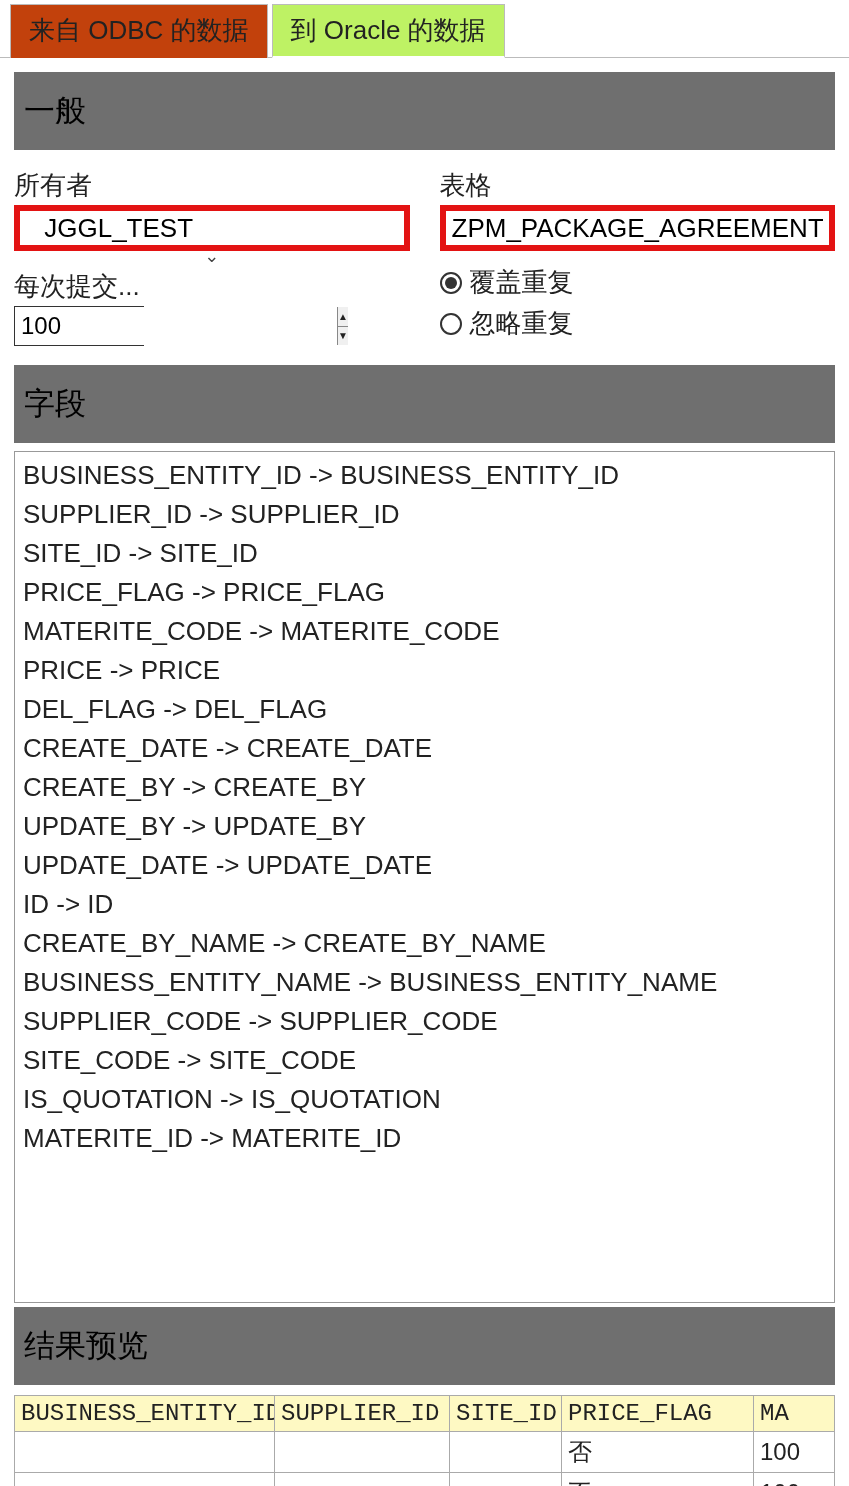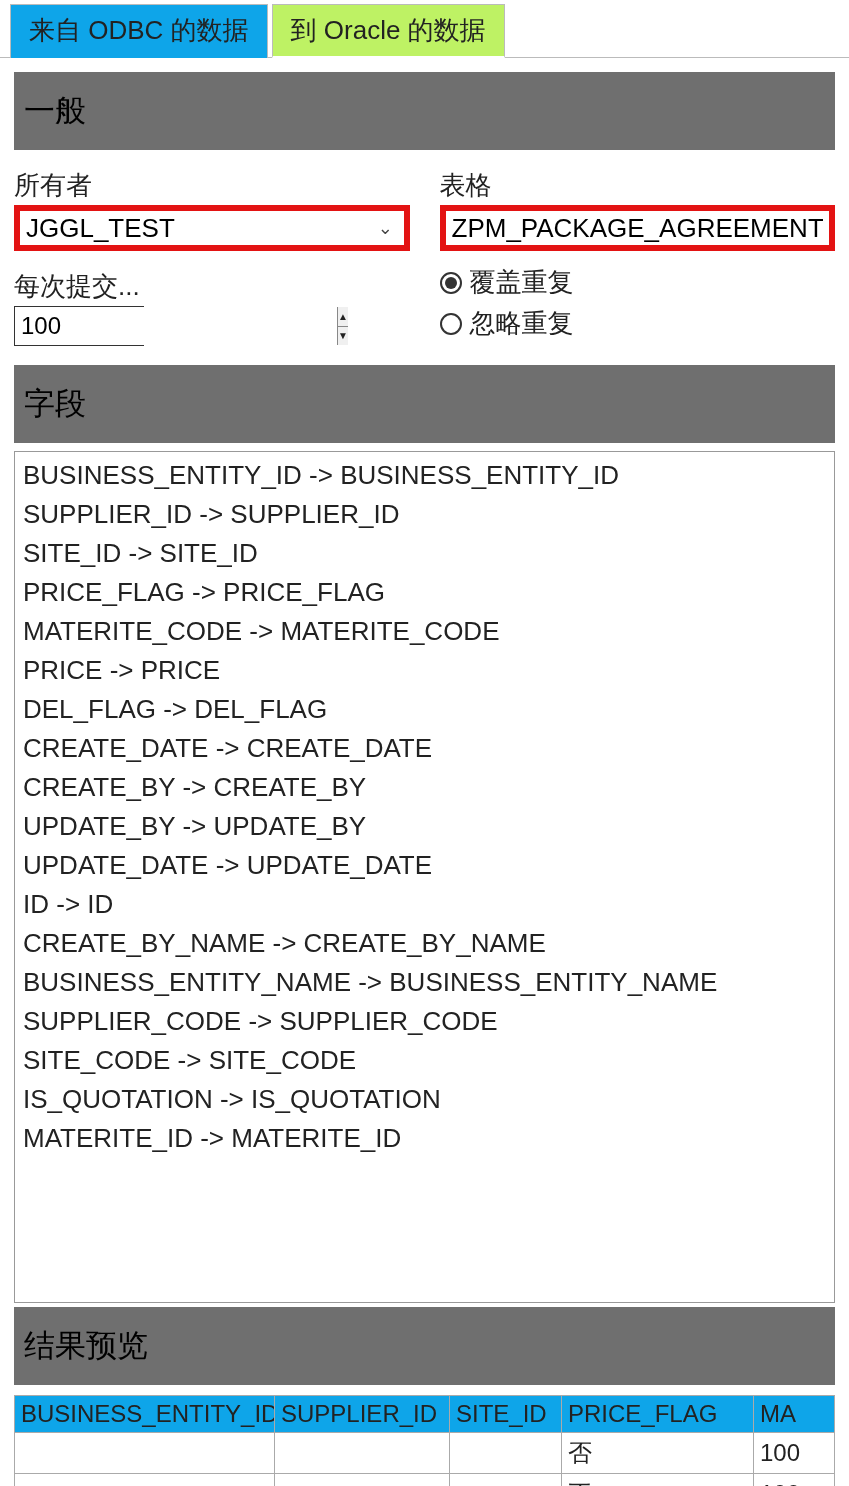--- a/index.html
+++ b/index.html
@@ -1,29 +1,29 @@
 <!DOCTYPE html>
 <html><head>
 <meta charset="utf-8">
 <style>
 * { box-sizing: border-box; margin: 0; padding: 0; font-family: "Microsoft YaHei", "Segoe UI", sans-serif; }
 body { background: #fff; width: 849px; font-size: 24px; color: #222; }
 
 .tabs { display: flex; padding: 4px 10px 0 10px; }
-.tab { padding: 8px 18px; border: 1px solid #bbb; border-bottom: none; margin-right: 4px; background: #0ea5e9; cursor: pointer; font-size: 26px; }
+.tab { padding: 8px 18px; border: 1px solid #bbb; border-bottom: none; margin-right: 4px; background: #c2410c; cursor: pointer; font-size: 26px; }
 .tab.active { background: #bef264; font-weight: 400; position: relative; z-index: 2; border-bottom: 2px solid #fff; }
 .tab-line { border-bottom: 1px solid #bbb; margin-top: -1px; }
 
 .section { margin: 14px 14px 0 14px; }
 .section-header { background: #6f6f6f; color: #000000; padding: 18px 10px; font-size: 31px; }
 .general-body { display: flex; gap: 30px; padding: 14px 0 12px 0; }
 .col { flex: 1; min-width: 0; }
 .lbl { font-size: 26px; margin: 4px 0 2px 0; }
 
-.owner-wrap { display: flex; align-items: center; border: 6px solid #e31313; background: #fff; height: 46px; }
+.owner-wrap { display: flex; align-items: center; border: 6px solid #e31313; background: #fff; height: 46px; flex-direction: column; }
 .owner-input { border: 1px solid #bbb; flex: 1; padding: 2px 6px; font-size: 26px; background: #fff; height: 100%; border: none; outline: none; }
 .chevron { width: 40px; text-align: center; font-size: 18px; color: #444; cursor: pointer; }
 
 .table-wrap { border: 6px solid #e31313; height: 46px; display: flex; align-items: center; padding: 0 6px; }
 .table-input { border: none; outline: none; width: 100%; font-size: 26px; }
 
 .commit-row { display: flex; gap: 30px; margin-top: 14px; }
 .spin-wrap { border: 1px solid #333; display: flex; width: 130px; height: 40px; }
 .spin-input { flex: 1; border: none; outline: none; padding: 0 6px; font-size: 24px; }
 .spin-btns { display: flex; flex-direction: column; width: 20px; border-left: 1px solid #888; }
@@ -33,21 +33,21 @@
 .radio-row { display: flex; align-items: center; gap: 8px; font-size: 26px; margin-bottom: 6px; cursor: pointer; }
 .radio-outer { width: 22px; height: 22px; border: 2px solid #333; border-radius: 50%; display: flex; align-items: center; justify-content: center; }
 .radio-inner { width: 12px; height: 12px; background: #333; border-radius: 50%; }
 
 .fields-box { border: 1px solid #999; margin: 8px 14px 0 14px; height: 852px; overflow: hidden; padding: 4px 8px; }
 .field-line { font-size: 26px; line-height: 39px; white-space: nowrap; }
 
 .preview-table { margin: 10px 14px 0 14px; }
 .tbl { border-collapse: collapse; width: 100%; table-layout: fixed; }
 .tbl th, .tbl td { border: 1px solid #aaa; padding: 4px 6px; font-size: 24px; text-align: left; white-space: nowrap; overflow: hidden; font-weight: 400; }
-.tbl th { background: #0ea5e9; }
+.tbl th { background: #fef9c3; font-family: Liberation Mono, monospace; }
 .hscroll { height: 28px; border: 1px solid #aaa; border-top: none; display: flex; align-items: center; background: #f5f5f5; }
 .hscroll-btn { width: 28px; text-align: center; font-size: 16px; cursor: pointer; }
 .hscroll-track { flex: 1; height: 18px; background: #e8e8e8; position: relative; }
 
 .buttons { display: flex; gap: 24px; padding: 30px 14px 0 30px; align-items: center; }
 .btn { border: 1px solid #888; background: #f2f2f2; padding: 25px 28px; font-size: 28px; cursor: pointer; }
 .btn.highlight { border: 6px solid #e31313; padding: 6px 34px; }
 .btn.extra { width: 36px; padding: 10px 0; text-align: center; }
 
 .col-business { width: 260px; }

